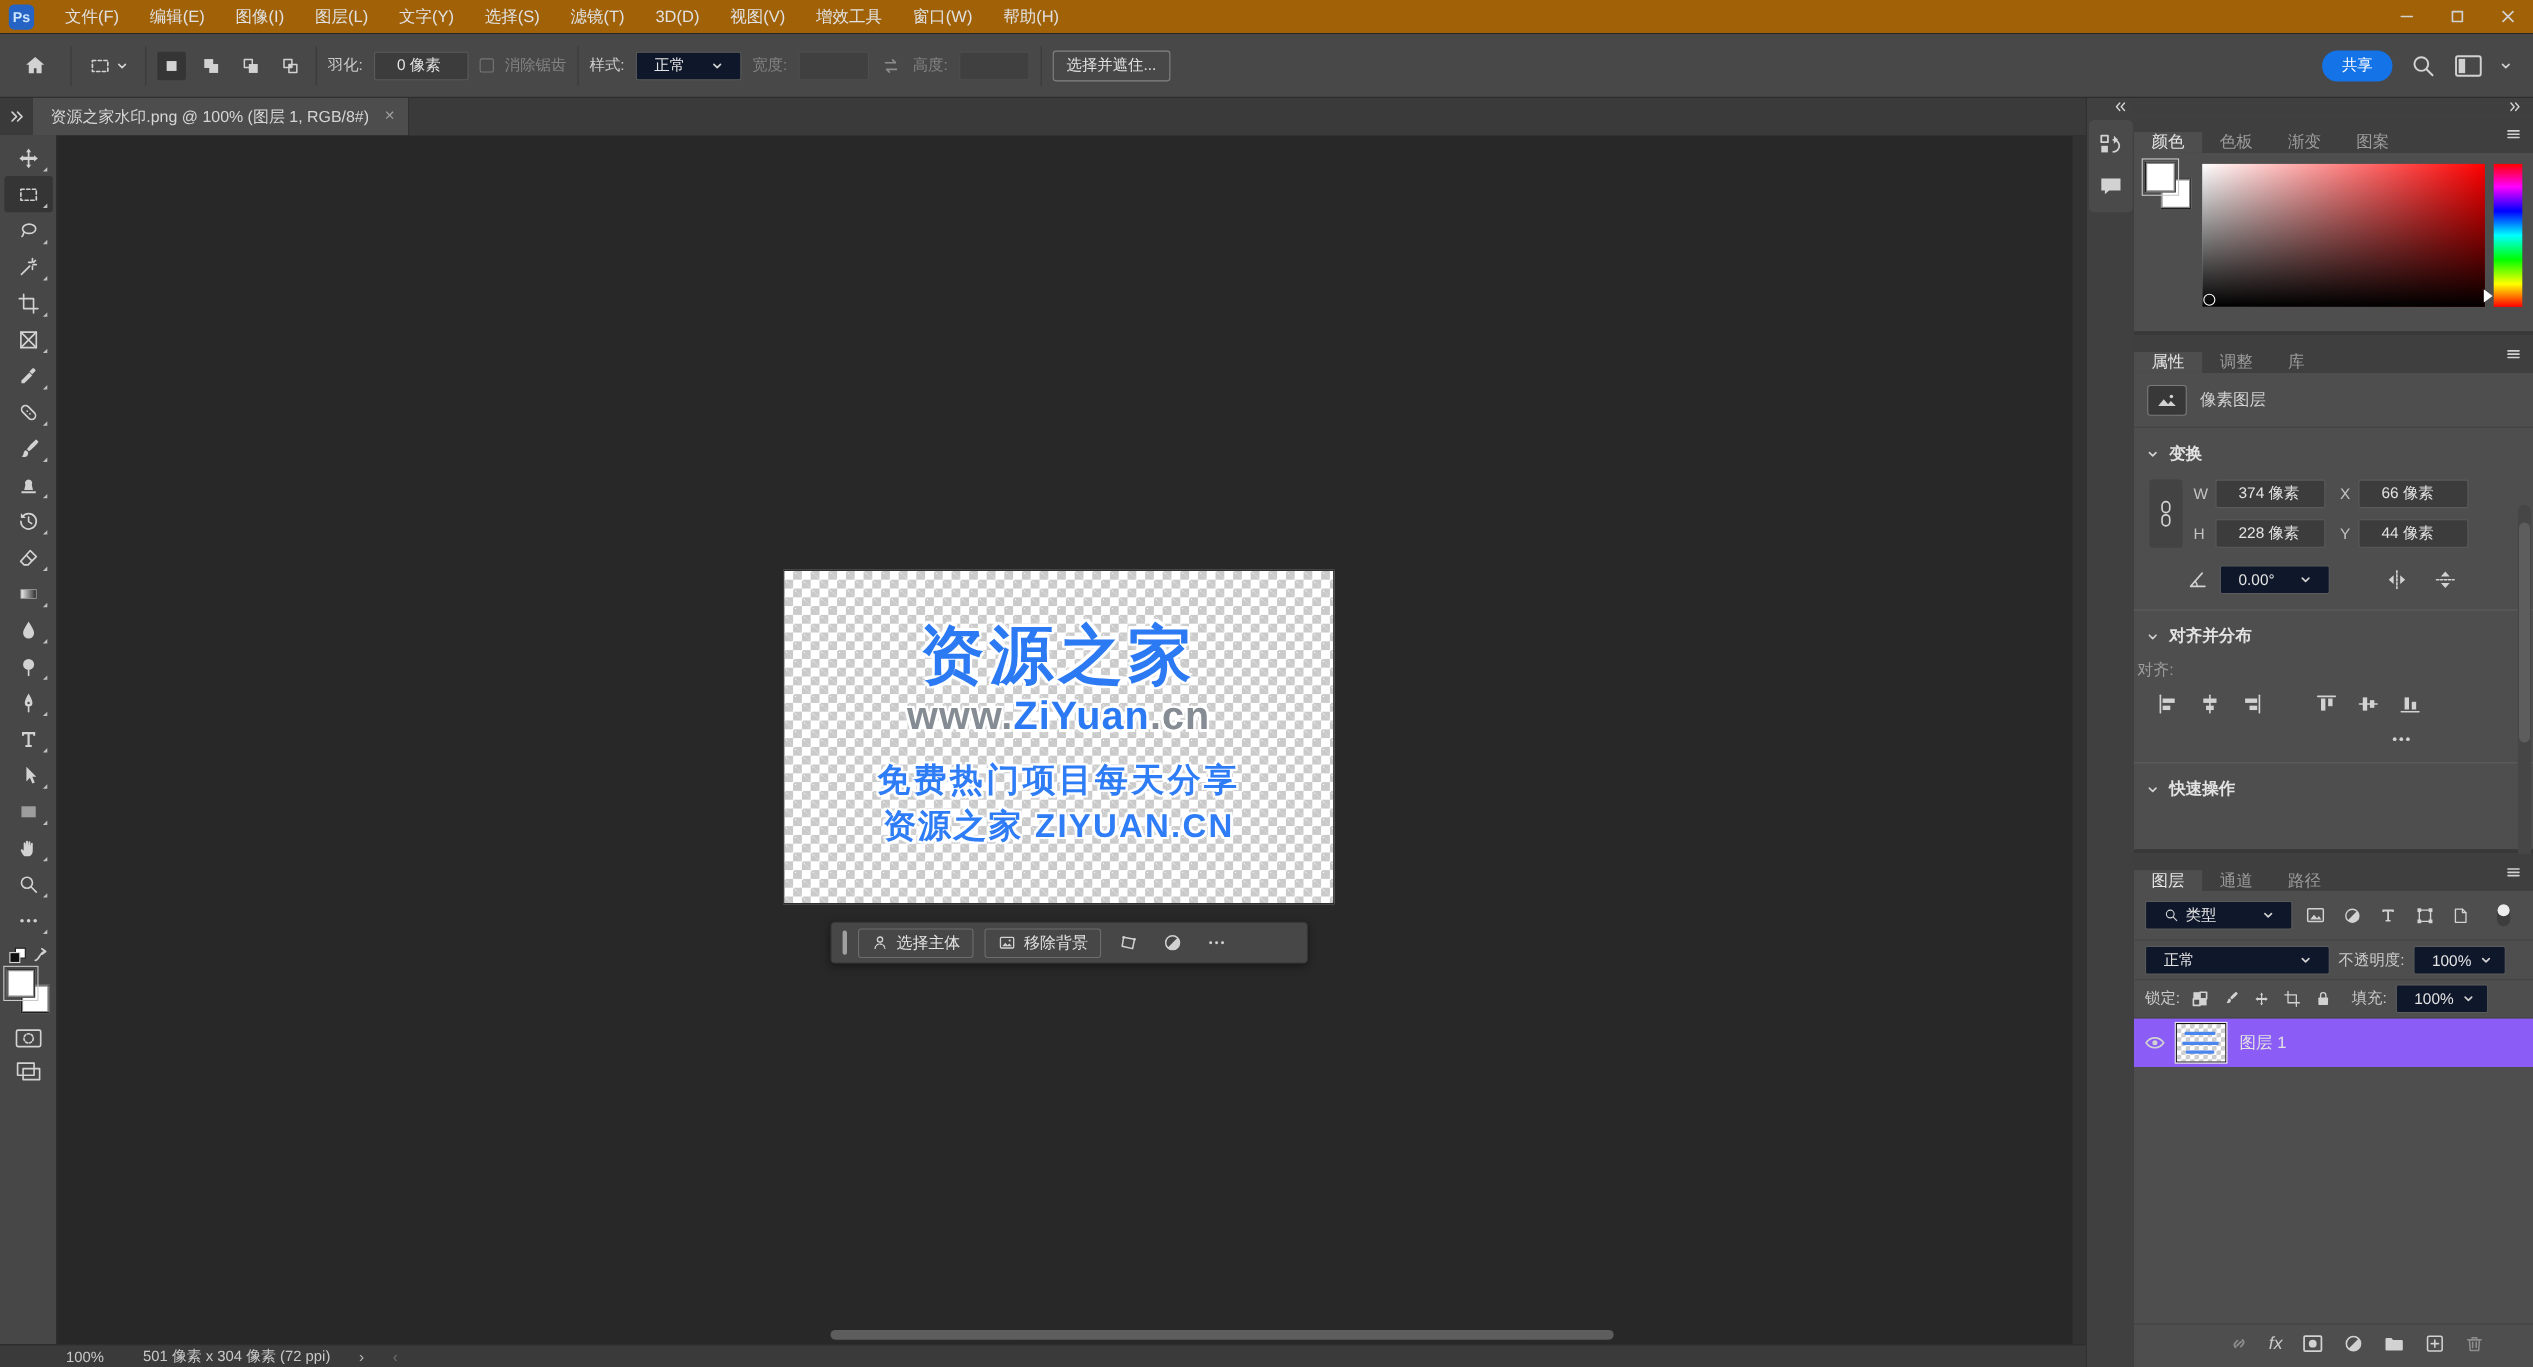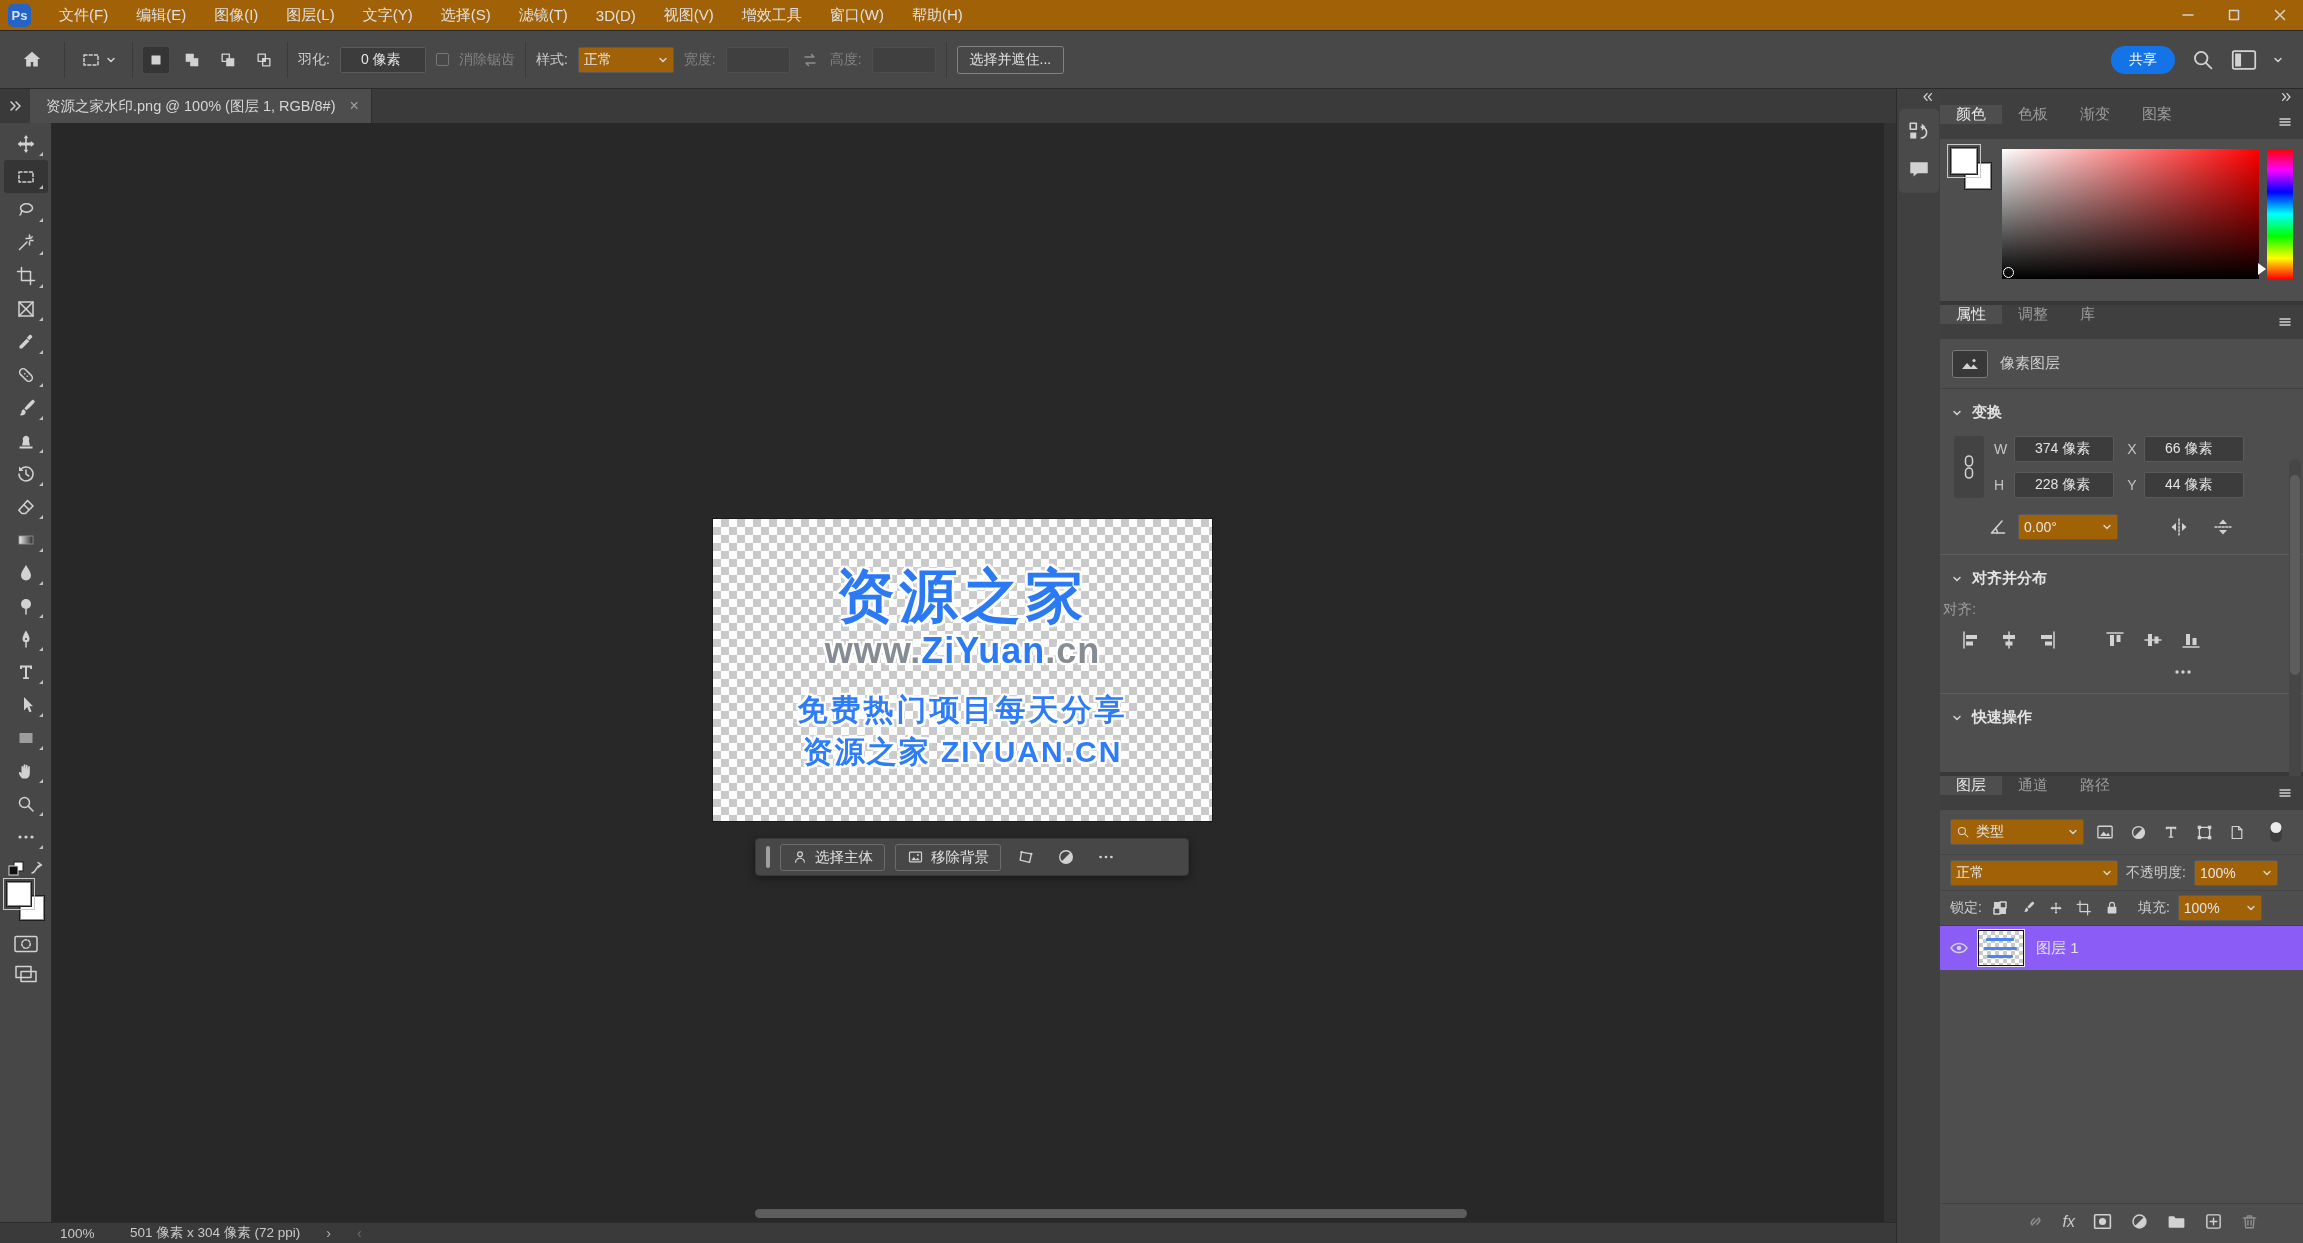--- a/index.html
+++ b/index.html
@@ -9,22 +9,22 @@
        color:#dadada;font-size:14px;background:#4e4e4e;user-select:none;}
 
   
   .i{display:block;}
   .i .s{fill:none;stroke:#d2d2d2;stroke-width:1.5;stroke-linecap:round;stroke-linejoin:round;}
   .i .f{fill:#d2d2d2;stroke:none;}
   .dim .s{stroke:#8d8d8d;}
   .vsep{width:1px;height:36px;background:#3a3a3a;flex:0 0 1px;}
   .field{display:flex;align-items:center;height:26px;padding:0 20px;background:#3c3c3c;
          border:1px solid #5a5a5a;border-radius:2px;color:#e4e4e4;font-size:14px;}
-  .select{display:flex;align-items:center;justify-content:space-between;height:26px;padding:0 5px;
-          background:#a16207;border:1px solid #5a5a5a;border-radius:2px;color:#e4e4e4;font-size:14px;gap:8px;}
+  .select{display:flex;align-items:center;justify-content:space-between;height:26px;padding:0 16px;
+          background:#0f172a;border:1px solid #5a5a5a;border-radius:2px;color:#e4e4e4;font-size:14px;gap:8px;}
   .chev{width:10px;height:10px;flex:0 0 10px;}
   .label{color:#cbcbcb;} .label.dis{color:#838383;}
   .hamburger{width:16px;height:16px;}
 
   
   .menubar{position:absolute;left:0;top:0;width:2303px;height:31px;background:#a16207;
            border-bottom:1px solid #282828;display:flex;align-items:center;}
   .pslogo{width:23px;height:23px;margin:0 14px 0 8px;border-radius:5px;background:#2563c4;
           color:#cfe6ff;font-size:13px;font-weight:bold;display:flex;align-items:center;justify-content:center;}
   .menu-items{display:flex;align-items:center;height:100%;}
@@ -103,21 +103,21 @@
   .dock-btn{width:40px;height:38px;display:flex;align-items:center;justify-content:center;}
 
   
   .rightcol{position:absolute;left:1940px;top:89px;width:363px;height:1154px;background:#383838;}
   .panel-group{position:absolute;left:0;width:363px;background:#4e4e4e;}
   .g-color{top:16px;height:196px;}
   .g-props{top:216px;height:467px;}
   .g-layers{top:687px;height:467px;}
   .rc-head{position:absolute;left:0;top:0;width:363px;height:16px;background:#3f3f3f;
            display:flex;align-items:center;justify-content:flex-end;padding-right:10px;}
-  .ptabs{height:34px;background:#3f3f3f;display:flex;align-items:flex-start;}
+  .ptabs{height:34px;background:#3f3f3f;display:flex;align-items:flex-end;}
   .ptab{padding:0 16px;display:flex;align-items:center;font-size:15px;color:#9c9c9c;}
   .ptab.active{background:#4e4e4e;color:#e6e6e6;}
   .ptabs .hamburger{margin-left:auto;align-self:center;margin-right:10px;}
 
   
   .color-body{position:relative;height:162px;padding:8px 10px 8px 8px;display:flex;gap:8px;}
   .fgbg{position:relative;width:46px;height:60px;flex:0 0 46px;}
   .fgbg .swatch{width:28px;height:28px;}
   .sat-box{position:relative;flex:1;height:130px;margin-top:2px;
            background:linear-gradient(to top,#000,rgba(0,0,0,0)),linear-gradient(to right,#fff,#f00);}

